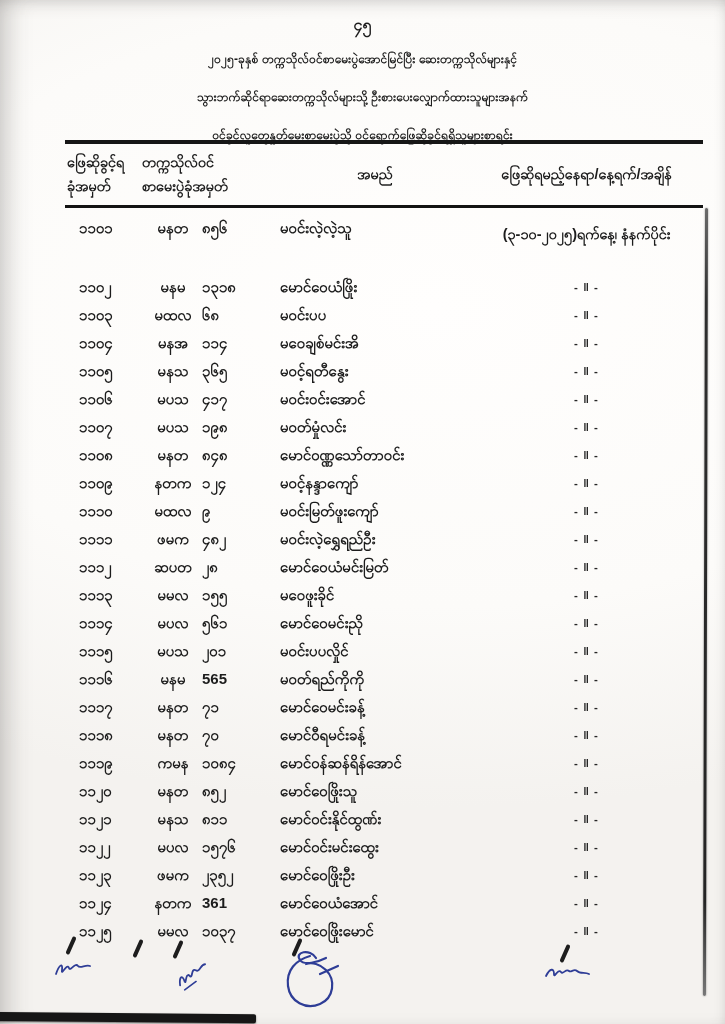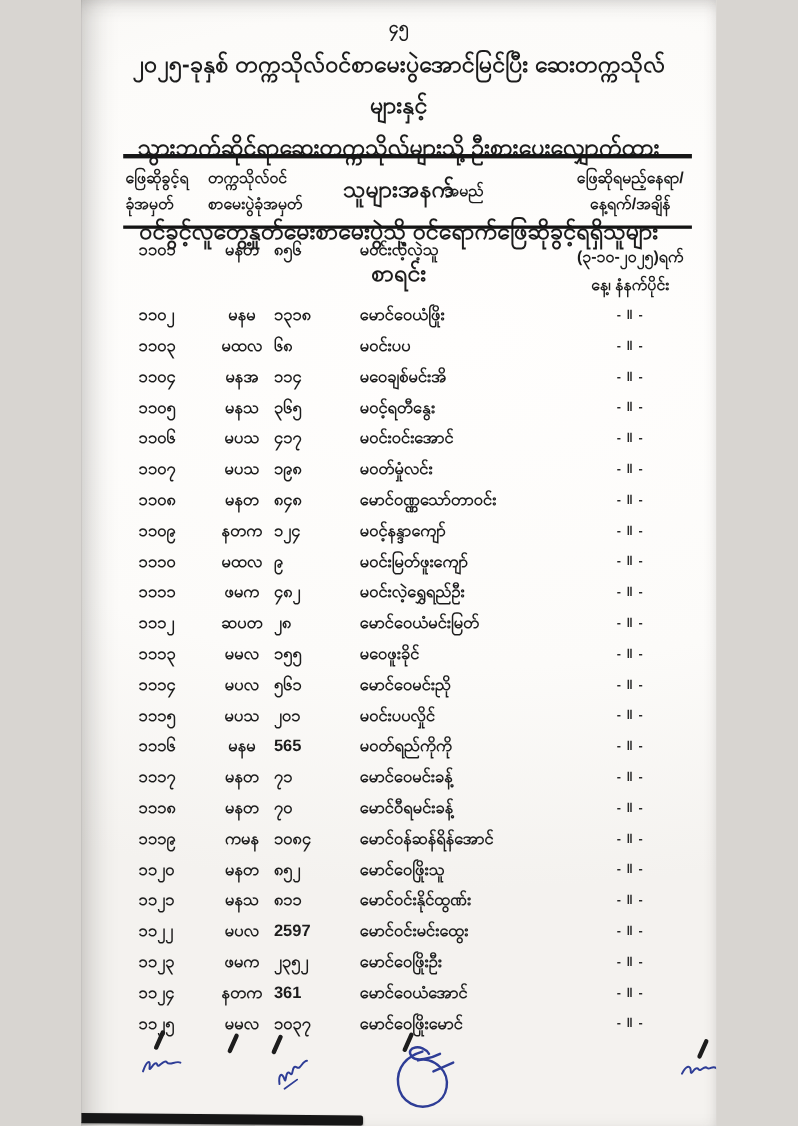--- a/index.html
+++ b/index.html
@@ -1,31 +1,31 @@
 <!DOCTYPE html>
 <html><head>
 <meta charset="utf-8">
 <style>
   * { margin:0; padding:0; box-sizing:border-box; }
   body { background:#d8d5d1; font-family:"Liberation Sans","DejaVu Sans",sans-serif; }
   .scan {
-    position:relative; width:577px; height:1024px; margin:0 auto;
+    position:relative; width:725px; height:1024px; margin:0 auto;
     background:
       radial-gradient(ellipse 900px 500px at 60% 30%, #fffefd 0%, #fcfbf9 60%, #f4f2ef 100%);
     box-shadow: inset 22px 0 26px -16px rgba(60,58,55,.28),
                 inset 0 14px 18px -12px rgba(60,58,55,.18),
                 inset -6px 0 14px -8px rgba(60,58,55,.18);
     overflow:hidden; color:#1c1c1c;
   }
   .page-number { position:absolute; top:14px; left:0; right:0; text-align:center;
     font-size:16px; font-weight:bold; }
   .title-block { position:absolute; top:40px; left:40px; right:40px; text-align:center; }
-  .title-line { font-size:21px; font-weight:bold; line-height:38px; letter-spacing:.2px; }
-
-  .doc-table { position:absolute; left:38px; right:22px; top:140px; }
+  .title-line { font-size:12px; font-weight:bold; line-height:38px; letter-spacing:.2px; }
+
+  .doc-table { position:absolute; left:65px; right:22px; top:140px; }
   .thead {
     display:grid; grid-template-columns:75px 140px 190px 1fr;
     border-top:4px solid #161616; border-bottom:3px solid #131313;
     padding:6px 0 7px 0; min-height:58px; align-items:center;
   }
   .th { font-size:14.5px; font-weight:bold; line-height:24px; }
   .th.left { text-align:left; padding-left:2px; }
   .th.center { text-align:center; }
 
   .tbody { padding-top:5px; }
@@ -266,21 +266,21 @@
       <div class="cell code">မနသ</div>
       <div class="cell num">၈၁၁</div>
       <div class="cell name">မောင်ဝင်းနိုင်ထွဏ်း</div>
       <div class="cell venue">
             <div class="ditto">- ‖ -</div>
           </div>
     </div>
         <div class="trow">
       <div class="cell roll">၁၁၂၂</div>
       <div class="cell code">မပလ</div>
-      <div class="cell num">2597</div>
+      <div class="cell num">၁၅၇၆</div>
       <div class="cell name">မောင်ဝင်းမင်းထွေး</div>
       <div class="cell venue">
             <div class="ditto">- ‖ -</div>
           </div>
     </div>
         <div class="trow">
       <div class="cell roll">၁၁၂၃</div>
       <div class="cell code">ဖမက</div>
       <div class="cell num">၂၃၅၂</div>
       <div class="cell name">မောင်ဝေဖြိုးဦး</div>

